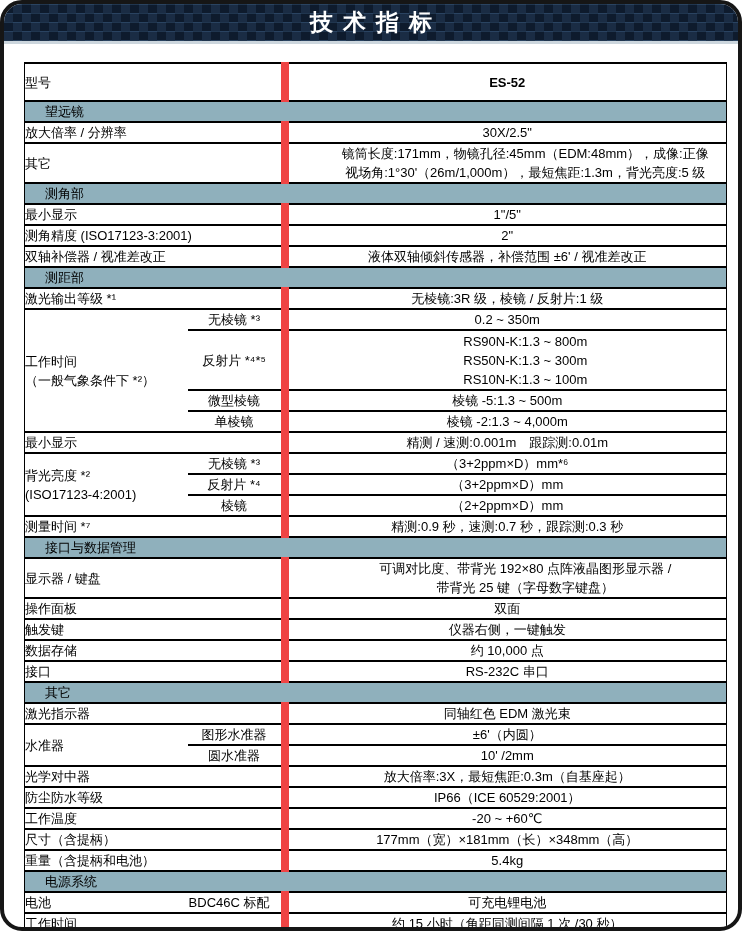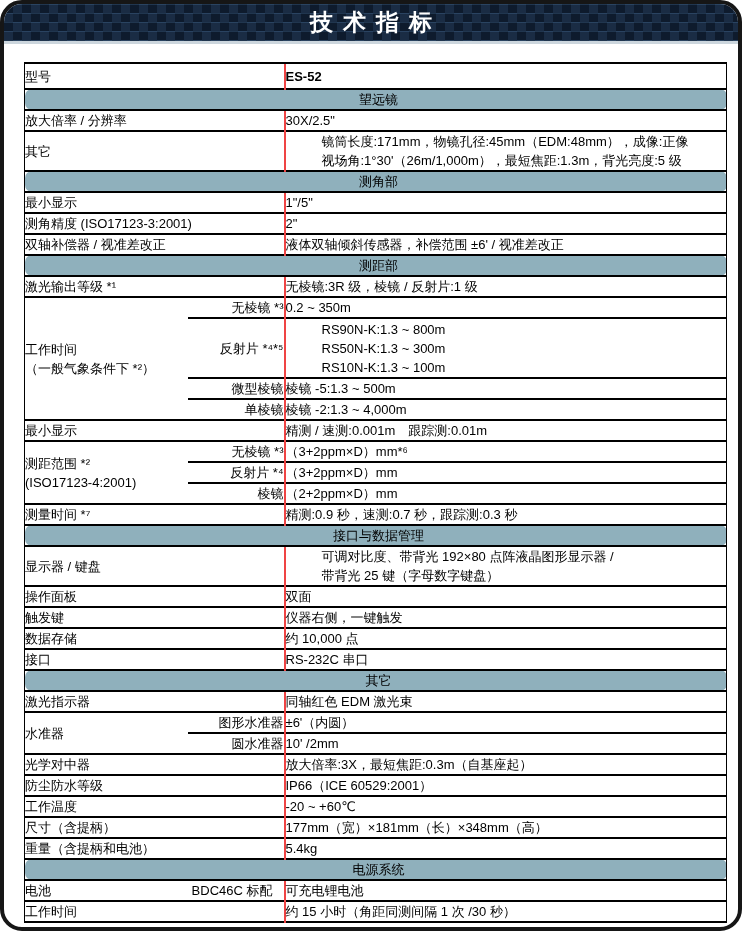--- a/index.html
+++ b/index.html
@@ -25,27 +25,27 @@
     border-top:2px solid #000; border-bottom:2px solid #000;
     border-left:1px solid #000; border-right:1px solid #000;
   }
   table.spec td {
     border-top:2px solid #000; padding:0; line-height:19px; vertical-align:middle;
     white-space:nowrap;
   }
   tr.h1 { height:20px; }
   tr.h2 { height:40px; }
   tr.h3 { height:60px; }
-  tr.model { height:26px; }
+  tr.model { height:38px; }
   tr.sec  { height:21px; }
-  tr.sec td { background:#8fb0bc; padding-left:6px; text-align:center;border-radius:7px; }
+  tr.sec td { background:#8fb0bc; padding-left:20px; text-align:left; }
   .lbl { text-align:left; padding-left:8px; }
-  .sub { text-align:right; padding-left:5px; }
+  .sub { text-align:center; padding-left:5px; }
   .sub.right { text-align:right; padding-right:11px; }
-  .val { border-left:2px solid #ef4444; }
+  .val { text-align:center; border-left:8px solid #ef4444; }
   .val div { line-height:19px;margin-left:36px; }
   .glbl { vertical-align:top; padding-top:1px; }
   .top  { vertical-align:top; padding-top:1px; }
   .bold { font-weight:bold; }
 </style>
 </head>
 <body>
 
 <div class="page">
   <div class="title-band">
@@ -129,21 +129,21 @@
         <td class="val">棱镜 -2:1.3 ~ 4,000m</td>
       </tr>
 
       <tr class="h1">
         <td class="lbl" colspan="2">最小显示</td>
         <td class="val">精测 / 速测:0.001m　跟踪测:0.01m</td>
       </tr>
 
       <tr class="h1">
         <td class="lbl glbl" rowspan="3">
-          <div>测距范围 *²</div>
+          <div>背光亮度 *²</div>
           <div>(ISO17123-4:2001)</div>
         </td>
         <td class="sub">无棱镜 *³</td>
         <td class="val">（3+2ppm×D）mm*⁶</td>
       </tr>
       <tr class="h1">
         <td class="sub">反射片 *⁴</td>
         <td class="val">（3+2ppm×D）mm</td>
       </tr>
       <tr class="h1">

